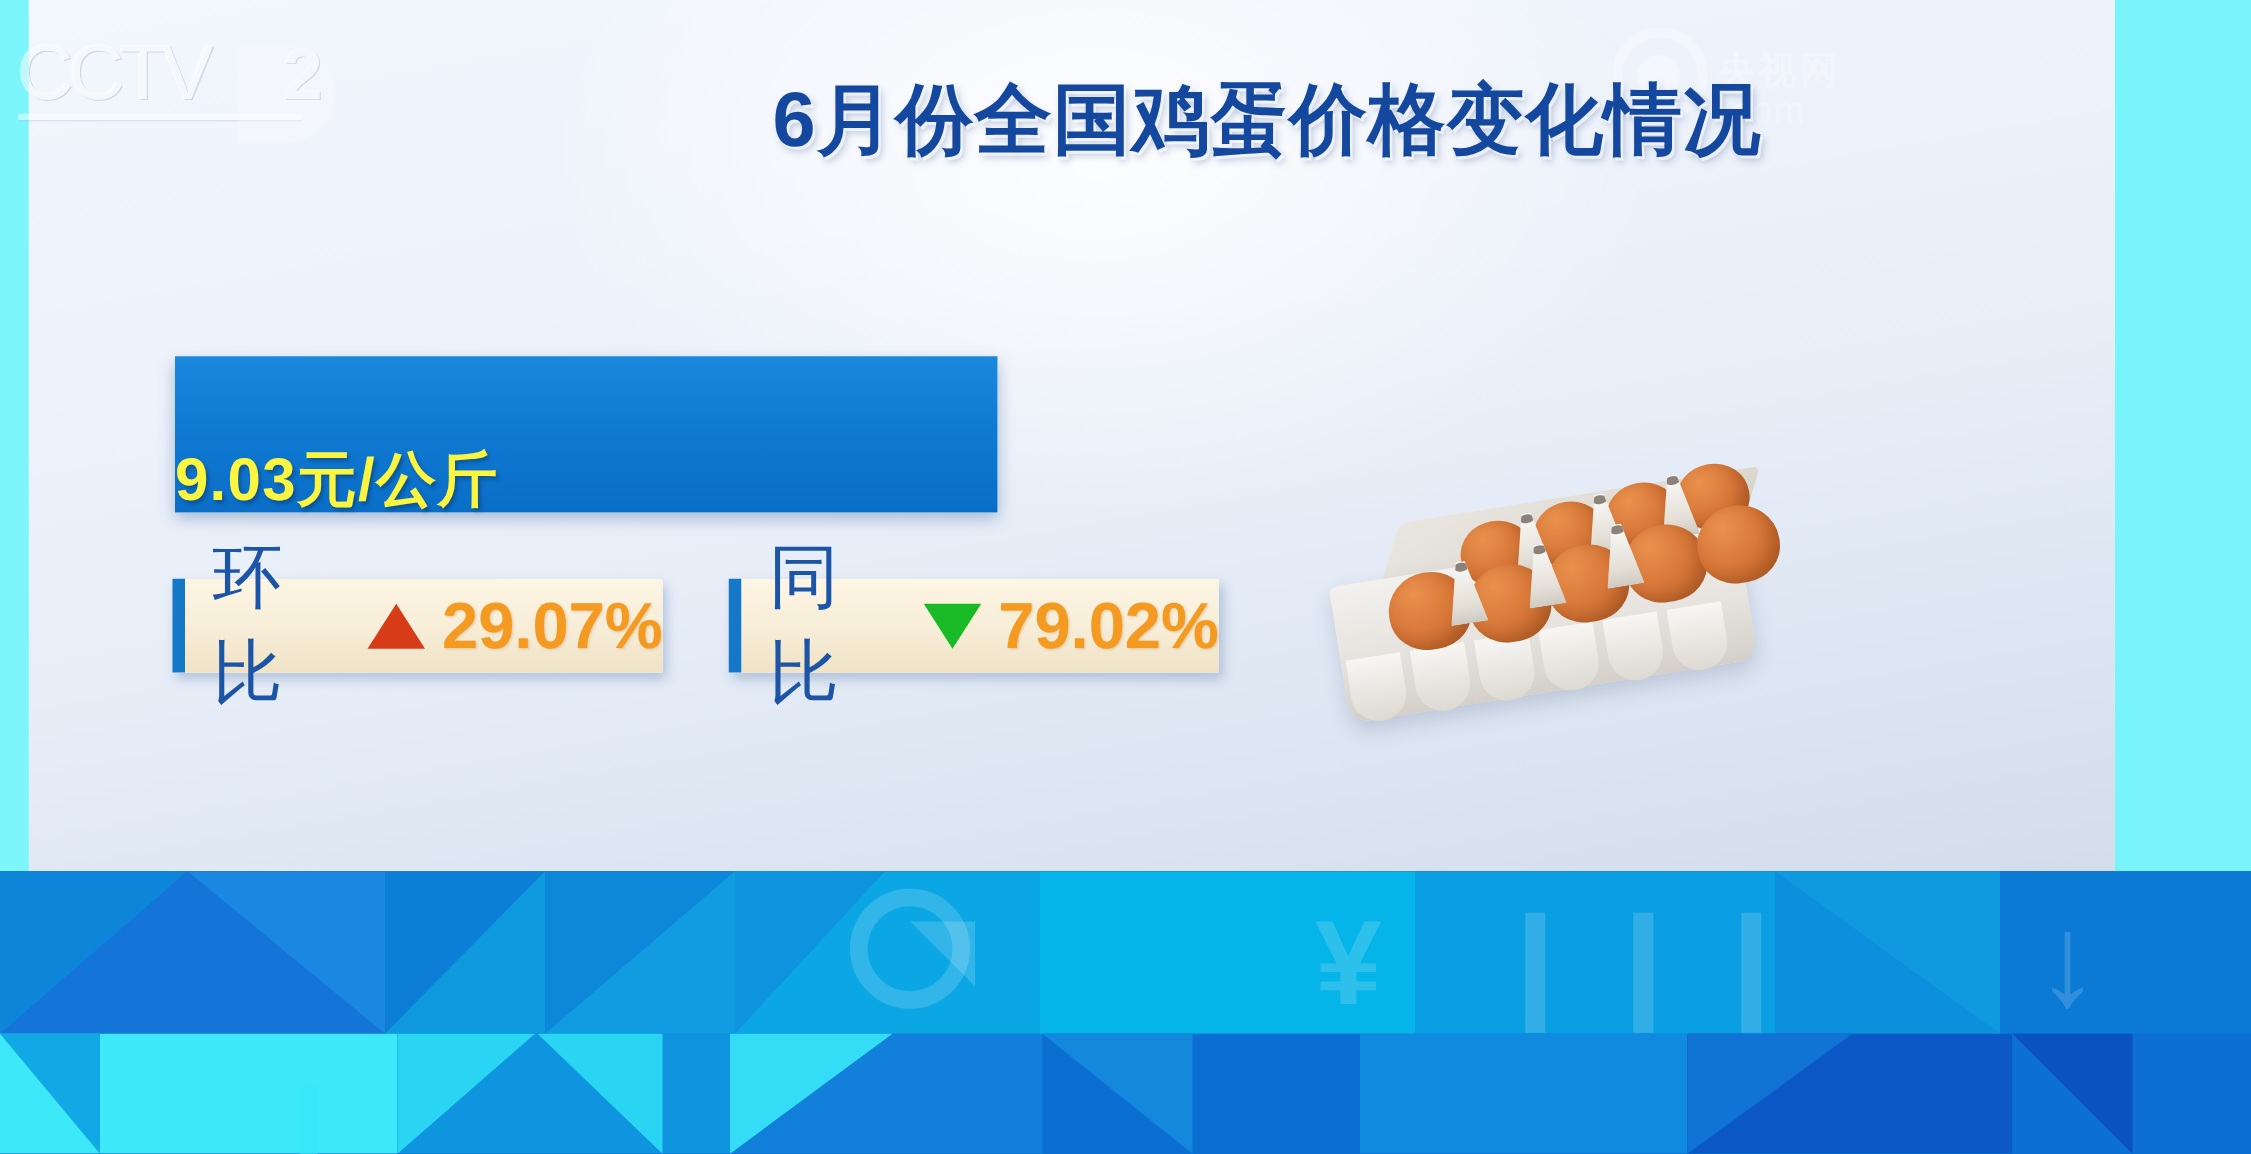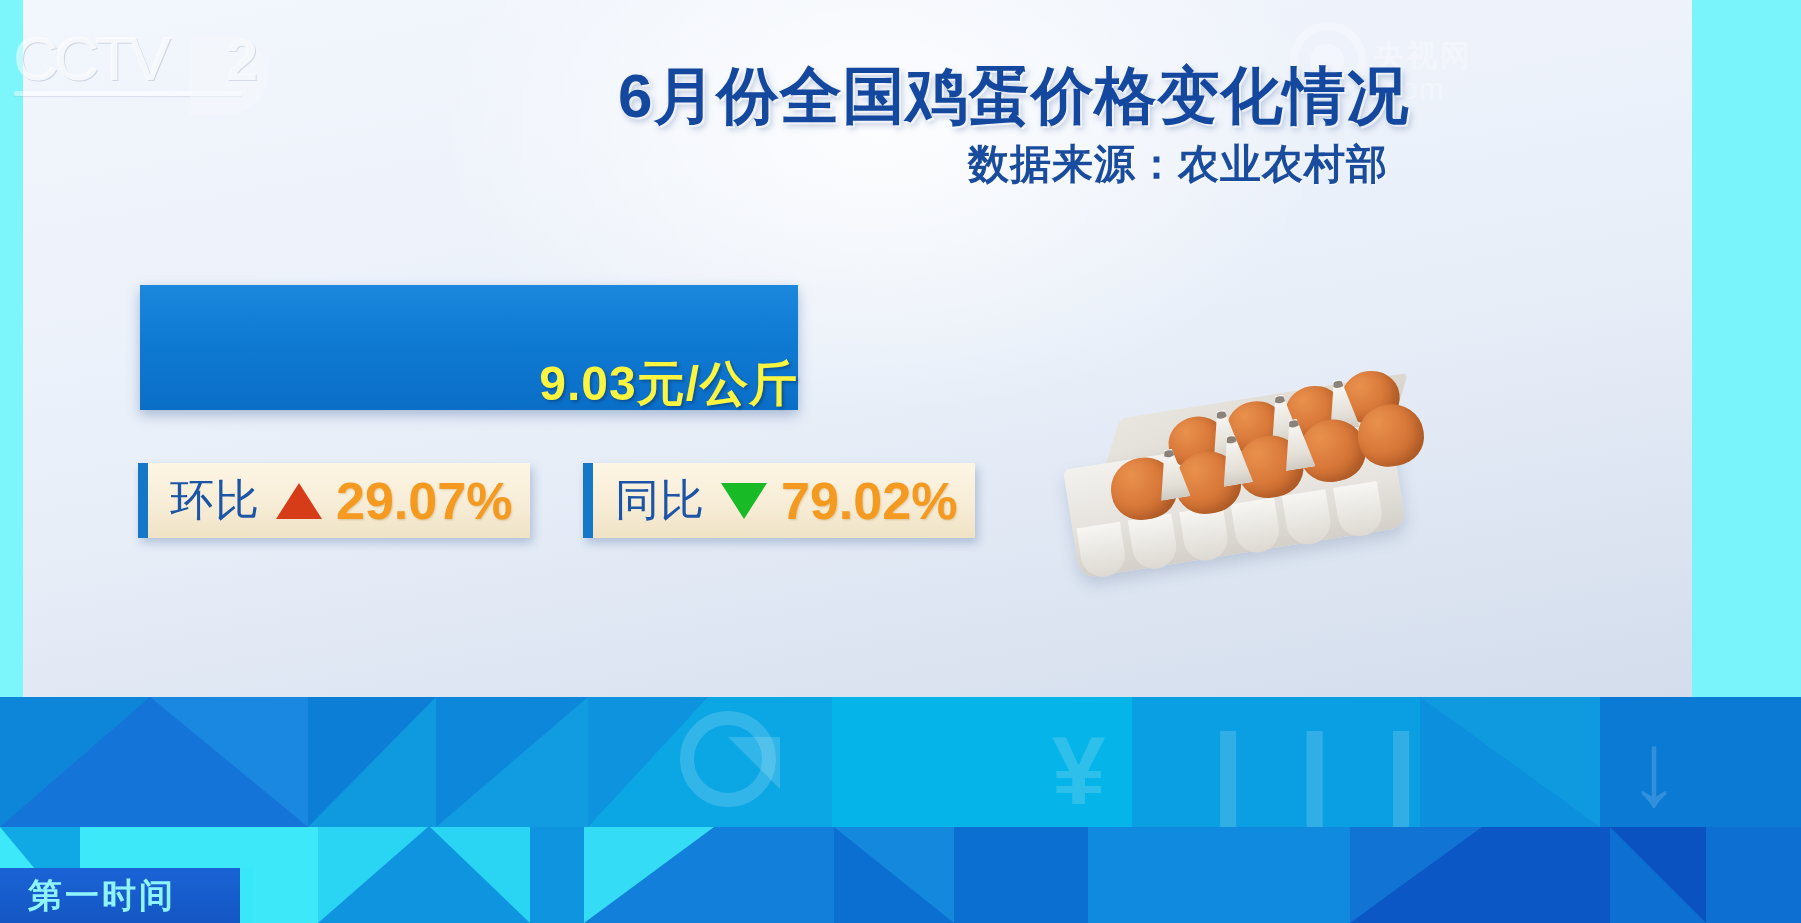--- a/index.html
+++ b/index.html
@@ -156,40 +156,40 @@
     background:linear-gradient(180deg,#ffffff 0%,#fbfcfe 60%,#eef3fa 100%);
     box-shadow:0 3px 6px rgba(50,90,150,.25);
     display:flex; align-items:center; padding-left:24px;
   }
   .banner-label-text {
     font-size:46px; font-weight:500; color:#1c57a8; letter-spacing:0px;
     white-space:nowrap;
   }
   .banner-value {
     position:absolute; left:0; top:72px; width:658px; height:53px;
-    display:flex; align-items:center; justify-content:flex-end;border-radius:21px;
+    display:flex; align-items:center; justify-content:flex-start;border-radius:21px;
   }
   .banner-value-text {
     font-size:48px; font-weight:bold; color:#fcf53f; letter-spacing:1px;
     text-shadow:2px 2px 3px rgba(10,60,115,.55);
     white-space:nowrap;
   }
 
   
   .statbox {
     position:absolute; height:75px;
     background:linear-gradient(180deg,#fdf6e4 0%,#f7edd7 55%,#efe2c5 100%);
     border-left:10px solid #1577c8;
     box-shadow:3px 5px 9px rgba(60,95,150,.30);
     display:flex; align-items:center; padding-left:22px;
   }
   .statbox.s1 { left:138px; top:463px; width:392px; }
   .statbox.s2 { left:583px; top:463px; width:392px; }
   .stat-label {
-    font-size:44px; color:#1d55a6; font-weight:500; letter-spacing:1px;
+    font-size:56px; color:#1d55a6; font-weight:500; letter-spacing:1px;
   }
   .tri {
     width:0; height:0; margin:0 14px 0 16px;
   }
   .tri.up {
     border-left:23px solid transparent; border-right:23px solid transparent;
     border-bottom:36px solid #d63c18;
   }
   .tri.down {
     border-left:23px solid transparent; border-right:23px solid transparent;
@@ -247,21 +247,20 @@
   </div>
 
   <div class="cctvnet-wm">
     <div class="wm-ring"></div>
     <div class="wm-dot"></div>
     <div class="wm-cn">央视网</div>
     <div class="wm-com">.com</div>
   </div>
 
   <div class="title">6月份全国鸡蛋价格变化情况</div>
-  <div class="subtitle">数据来源：农业农村部</div>
 
   <div class="egg-photo">
     <div class="carton">
       <div class="carton-back"></div>
       <div class="carton-base">
         <div class="scallop" style="left:4px;"></div>
         <div class="scallop" style="left:56px;"></div>
         <div class="scallop" style="left:108px;"></div>
         <div class="scallop" style="left:160px;"></div>
         <div class="scallop" style="left:212px;"></div>
@@ -345,18 +344,15 @@
       <div class="tri-shape" style="left:0;   top:0; width:0;height:0;border-right:80px solid #10a9e6;border-bottom:96px solid transparent;"></div>
       <div class="tri-shape" style="left:318px;top:0;width:0;height:0;border-left:110px solid #2ad4f3;border-bottom:96px solid transparent;"></div>
       <div class="tri-shape" style="left:430px;top:0;width:0;height:0;border-right:100px solid #2ad4f3;border-bottom:96px solid transparent;"></div>
       <div class="tri-shape" style="left:584px;top:0;width:0;height:0;border-left:130px solid #34ddf5;border-bottom:96px solid transparent;"></div>
       <div class="tri-shape" style="left:834px;top:0;width:0;height:0;border-right:120px solid #1388dd;border-bottom:96px solid transparent;"></div>
       <div class="tri-shape" style="left:1350px;top:0;width:0;height:0;border-left:132px solid #1173d4;border-bottom:96px solid transparent;"></div>
       <div class="tri-shape" style="left:1610px;top:0;width:0;height:0;border-right:96px solid #0a52c0;border-bottom:96px solid transparent;"></div>
     </div>
   </div>
 
-  <div class="prog-badge">
-    <span class="prog-badge-text">第一时间</span>
-  </div>
   <div class="prog-badge-tab"></div>
 
 </div>
 
 </body></html>

